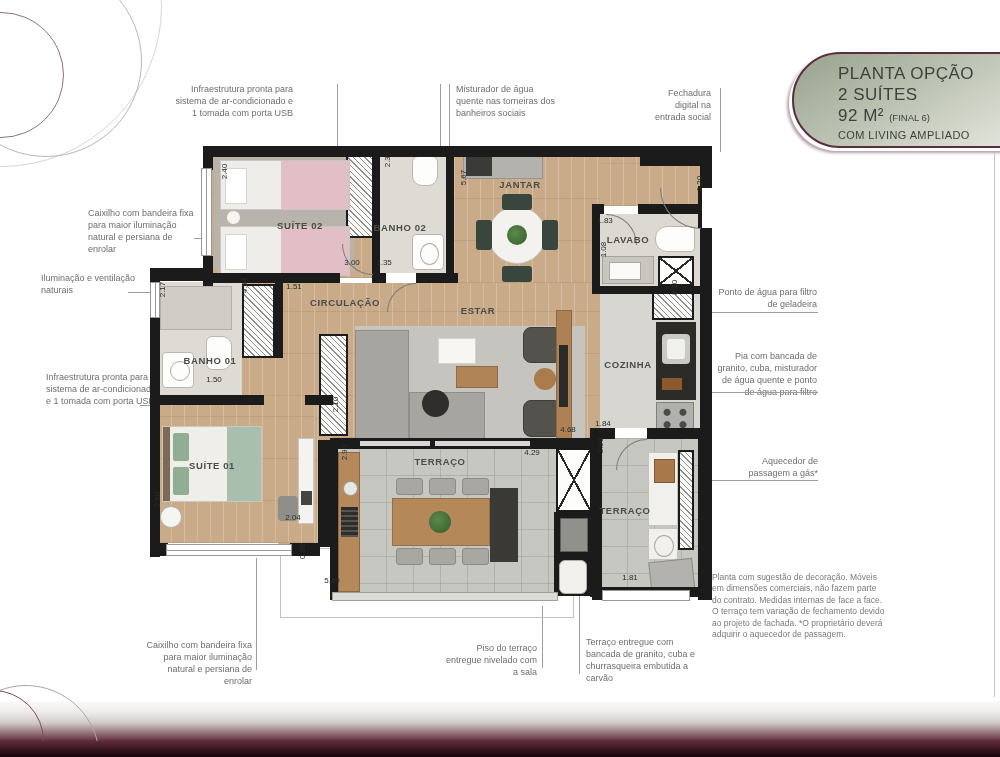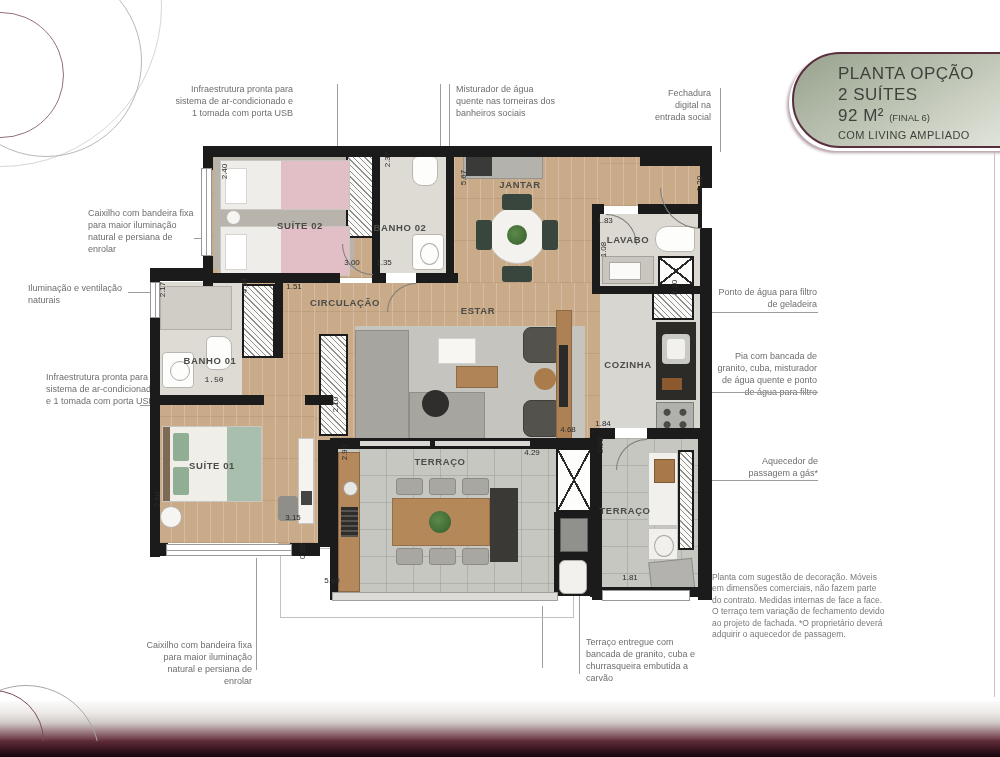--- a/index.html
+++ b/index.html
@@ -76,35 +76,36 @@
   <div class="callout ta-r" style="left:175px;top:84px;width:118px;">Infraestrutura pronta para sistema de ar-condicionado e 1 tomada com porta USB</div>
   <div class="cl-v" style="left:337px;top:84px;height:66px;"></div>
   <div class="cl-v" style="left:440px;top:84px;height:66px;"></div>
   <div class="cl-v" style="left:449px;top:84px;height:66px;"></div>
   <div class="callout ta-l" style="left:456px;top:84px;width:106px;">Misturador de água quente nas torneiras dos banheiros sociais</div>
   <div class="callout ta-r" style="left:645px;top:88px;width:66px;">Fechadura digital na entrada social</div>
   <div class="cl-v" style="left:720px;top:88px;height:64px;"></div>
 
   <div class="callout ta-l" style="left:88px;top:208px;width:110px;">Caixilho com bandeira fixa para maior iluminação natural e persiana de enrolar</div>
   <div class="cl-h" style="left:194px;top:238px;width:38px;"></div>
-  <div class="callout ta-l" style="left:28px;top:273px;width:100px;margin-top:10px;">Iluminação e ventilação naturais</div>
+  <div class="callout ta-l" style="left:41px;top:273px;width:100px;">Iluminação e ventilação naturais</div>
   <div class="cl-h" style="left:128px;top:292px;width:30px;"></div>
   <div class="callout ta-l" style="left:46px;top:372px;width:112px;">Infraestrutura pronta para sistema de ar-condicionado e 1 tomada com porta USB</div>
   <div class="cl-h" style="left:140px;top:405px;width:16px;"></div>
 
   <div class="callout ta-r" style="left:715px;top:287px;width:102px;">Ponto de água para filtro de geladeira</div>
   <div class="cl-h" style="left:712px;top:312px;width:106px;"></div>
   <div class="callout ta-r" style="left:711px;top:351px;width:106px;">Pia com bancada de granito, cuba, misturador de água quente e ponto de água para filtro</div>
   <div class="cl-h" style="left:712px;top:392px;width:106px;"></div>
   <div class="callout ta-r" style="left:726px;top:456px;width:92px;">Aquecedor de passagem a gás*</div>
   <div class="cl-h" style="left:712px;top:480px;width:106px;"></div>
   <div class="disclaimer" style="left:712px;top:572px;width:176px;">Planta com sugestão de decoração. Móveis em dimensões comerciais, não fazem parte do contrato. Medidas internas de face a face. O terraço tem variação de fechamento devido ao projeto de fachada. *O proprietário deverá adquirir o aquecedor de passagem.</div>
 
   <div class="callout ta-r" style="left:140px;top:640px;width:112px;">Caixilho com bandeira fixa para maior iluminação natural e persiana de enrolar</div>
   <div class="cl-v" style="left:256px;top:558px;height:112px;"></div>
+  <div class="callout ta-r" style="left:440px;top:643px;width:97px;">Piso do terraço entregue nivelado com a sala</div>
   <div class="cl-v" style="left:542px;top:606px;height:62px;"></div>
   <div class="cl-v" style="left:579px;top:592px;height:82px;"></div>
   <div class="callout ta-l" style="left:586px;top:637px;width:112px;">Terraço entregue com bancada de granito, cuba e churrasqueira embutida a carvão</div>
 
   <div class="plan">
 
     <div class="facade" style="left:130px;top:408px;width:292px;height:68px;"></div>
 
     <div class="floor wood" style="left:55px;top:8px;width:167px;height:130px;"></div>
     <div class="floor" style="left:64px;top:16px;width:140px;height:114px;background:#b9b4ab;"></div>
@@ -295,27 +296,27 @@
     <div class="dim v" style="left:300px;top:33px;">5.67</div>
     <div class="dim v" style="left:536px;top:39px;">1.20</div>
     <div class="dim" style="left:442px;top:76px;">1.83</div>
     <div class="dim v" style="left:440px;top:105px;">1.08</div>
     <div class="dim" style="left:189px;top:118px;">3.00</div>
     <div class="dim" style="left:221px;top:118px;">1.35</div>
     <div class="dim" style="left:131px;top:142px;">1.51</div>
     <div class="dim v" style="left:-1px;top:145px;">2.17</div>
     <div class="dim v" style="left:81px;top:141px;">4.94</div>
     <div class="dim v" style="left:511px;top:143px;">3.10</div>
-    <div class="dim" style="left:51px;top:235px;font-family:Liberation Mono, monospace;">1.50</div>
+    <div class="dim" style="left:51px;top:235px;">1.50</div>
     <div class="dim" style="left:405px;top:285px;">4.68</div>
     <div class="dim" style="left:440px;top:279px;">1.84</div>
     <div class="dim v" style="left:181px;top:308px;">2.90</div>
     <div class="dim" style="left:369px;top:308px;">4.29</div>
     <div class="dim v" style="left:437px;top:301px;">2.90</div>
-    <div class="dim" style="left:130px;top:373px;">3.15</div>
+    <div class="dim" style="left:130px;top:373px;">2.04</div>
     <div class="dim v" style="left:172px;top:260px;">2.10</div>
     <div class="dim v" style="left:-6px;top:355px;">2.60</div>
     <div class="dim v" style="left:139px;top:407px;">0.86</div>
     <div class="dim" style="left:169px;top:436px;">5.69</div>
     <div class="dim" style="left:441px;top:433px;margin-left:26px;">1.81</div>
   </div>
 
   <div class="circ" style="left:-48px;top:685px;width:146px;height:146px;border-color:#a9a6a3;z-index:1;"></div>
   <div class="circ" style="left:-58px;top:690px;width:100px;height:100px;border-color:#7d4c58;z-index:1;"></div>
   <div class="band-light"></div>

